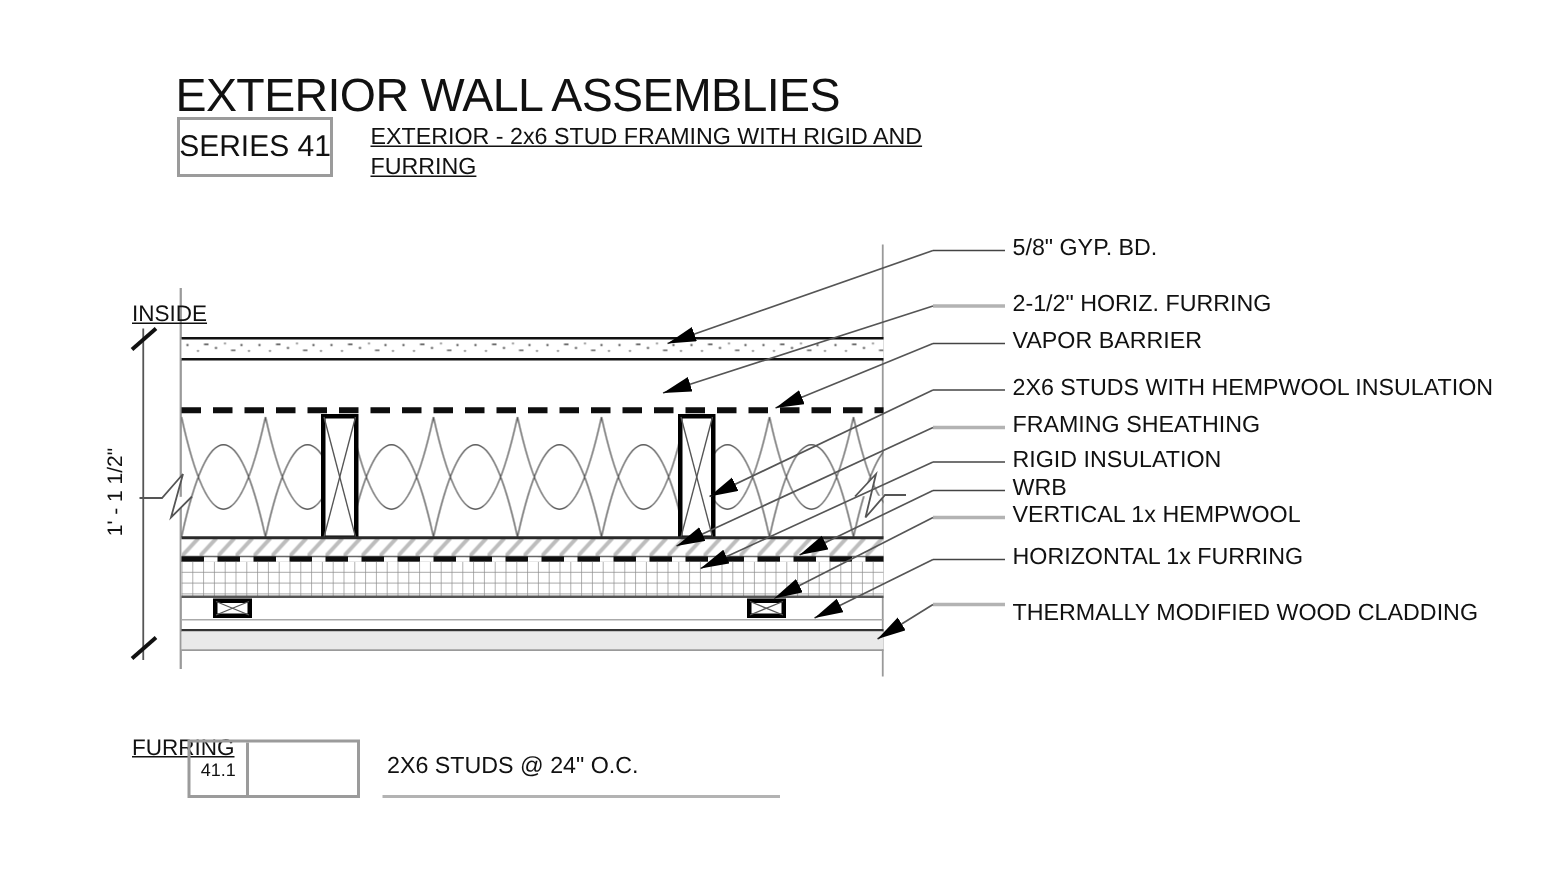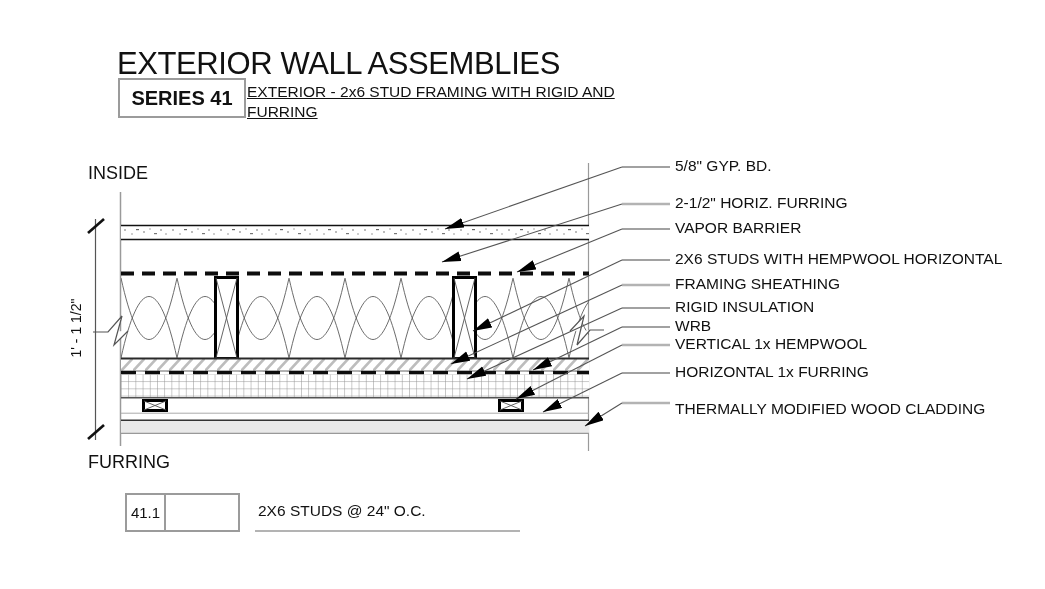--- a/index.html
+++ b/index.html
@@ -3,44 +3,43 @@
 <meta charset="utf-8">
 <style>
   html,body{margin:0;padding:0;}
   body{
     width:1045px;height:589px;position:relative;background:#ffffff;
     font-family:"Liberation Sans",sans-serif;color:#111;overflow:hidden;
   }
   .abs{position:absolute;white-space:nowrap;}
   .page-title{left:117px;top:31px;font-size:31px;letter-spacing:-0.4px;margin-top:15px;}
   .series-box{
-    left:118px;top:78px;width:128px;height:40px;border:2px solid #9b9b9b;
+    left:118px;top:78px;width:104px;height:40px;border:2px solid #9b9b9b;
     box-sizing:border-box;display:flex;align-items:center;justify-content:center;
     font-size:20px;
-    font-weight:bold;
   }
   .assembly-subtitle{
     left:247px;top:82px;width:382px;font-size:15.5px;line-height:20px;
     text-decoration:underline;white-space:normal;
   }
-  .side-label{font-size:18px;}
+  .side-label{font-size:15px;text-decoration:underline;margin-top:38px;}
   .inside-label{left:88px;top:163px;}
   .outside-label{left:88px;top:452px;}
   .dim-text{
     left:76px;top:328px;font-size:14px;
     transform:translate(-50%,-50%) rotate(-90deg);
   }
   .callout{left:675px;font-size:15.5px;line-height:18px;}
   .tag-box{
     left:125px;top:493px;width:115px;height:39px;border:2px solid #9b9b9b;
     box-sizing:border-box;display:flex;
   }
   .tag-cell-num{
     width:37px;border-right:2px solid #9b9b9b;display:flex;
-    align-items:center;justify-content:center;font-size:15px;
+    align-items:center;justify-content:center;font-size:12px;
   }
   .tag-cell-empty{flex:1;}
   .tag-note{left:258px;top:502px;font-size:15.5px;}
   .tag-note-rule{left:255px;top:530px;width:265px;height:2px;background:#b3b3b3;}
   svg{position:absolute;left:0;top:0;}
   .seg-dark{stroke:#444;stroke-width:1.1;}
   .seg-gray{stroke:#b3b3b3;stroke-width:2.4;}
   .leader{stroke:#555;stroke-width:1.1;fill:none;}
 </style>
 </head>
@@ -189,21 +188,21 @@
 <div class="abs assembly-subtitle">EXTERIOR - 2x6 STUD FRAMING WITH RIGID AND FURRING</div>
 
 <div class="abs side-label inside-label">INSIDE</div>
 <div class="abs side-label outside-label">FURRING</div>
 
 <div class="abs dim-text">1' - 1 1/2"</div>
 
 <div class="abs callout" style="top:157px">5/8" GYP. BD.</div>
 <div class="abs callout" style="top:194px">2-1/2" HORIZ. FURRING</div>
 <div class="abs callout" style="top:219px">VAPOR BARRIER</div>
-<div class="abs callout" style="top:250px">2X6 STUDS WITH HEMPWOOL HORIZONTAL</div>
+<div class="abs callout" style="top:250px">2X6 STUDS WITH HEMPWOOL INSULATION</div>
 <div class="abs callout" style="top:275px">FRAMING SHEATHING</div>
 <div class="abs callout" style="top:298px">RIGID INSULATION</div>
 <div class="abs callout" style="top:317px">WRB</div>
 <div class="abs callout" style="top:335px">VERTICAL 1x HEMPWOOL</div>
 <div class="abs callout" style="top:363px">HORIZONTAL 1x FURRING</div>
 <div class="abs callout" style="top:400px">THERMALLY MODIFIED WOOD CLADDING</div>
 
 <div class="abs tag-box">
   <div class="tag-cell-num">41.1</div>
   <div class="tag-cell-empty"></div>

